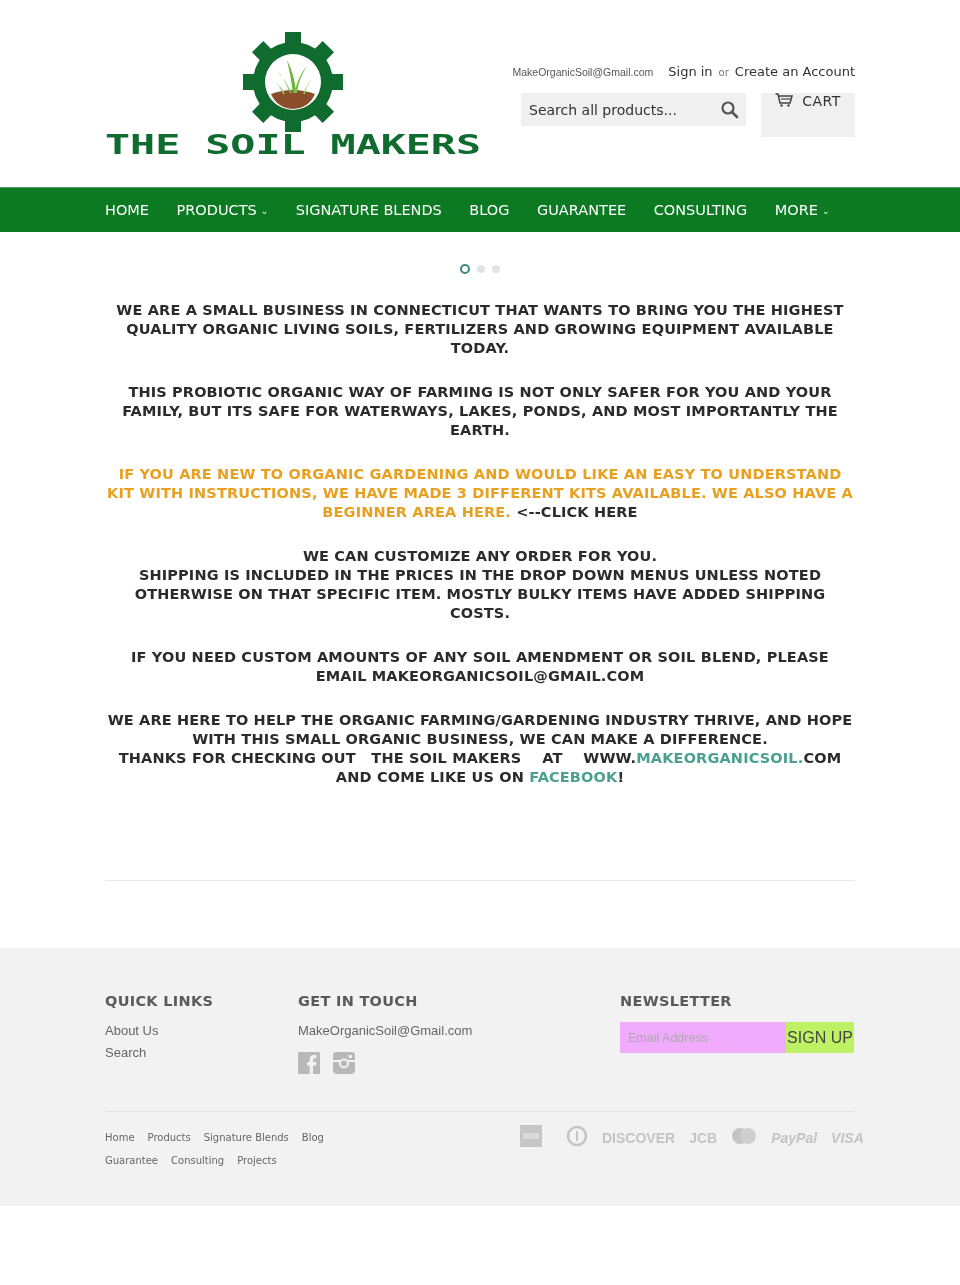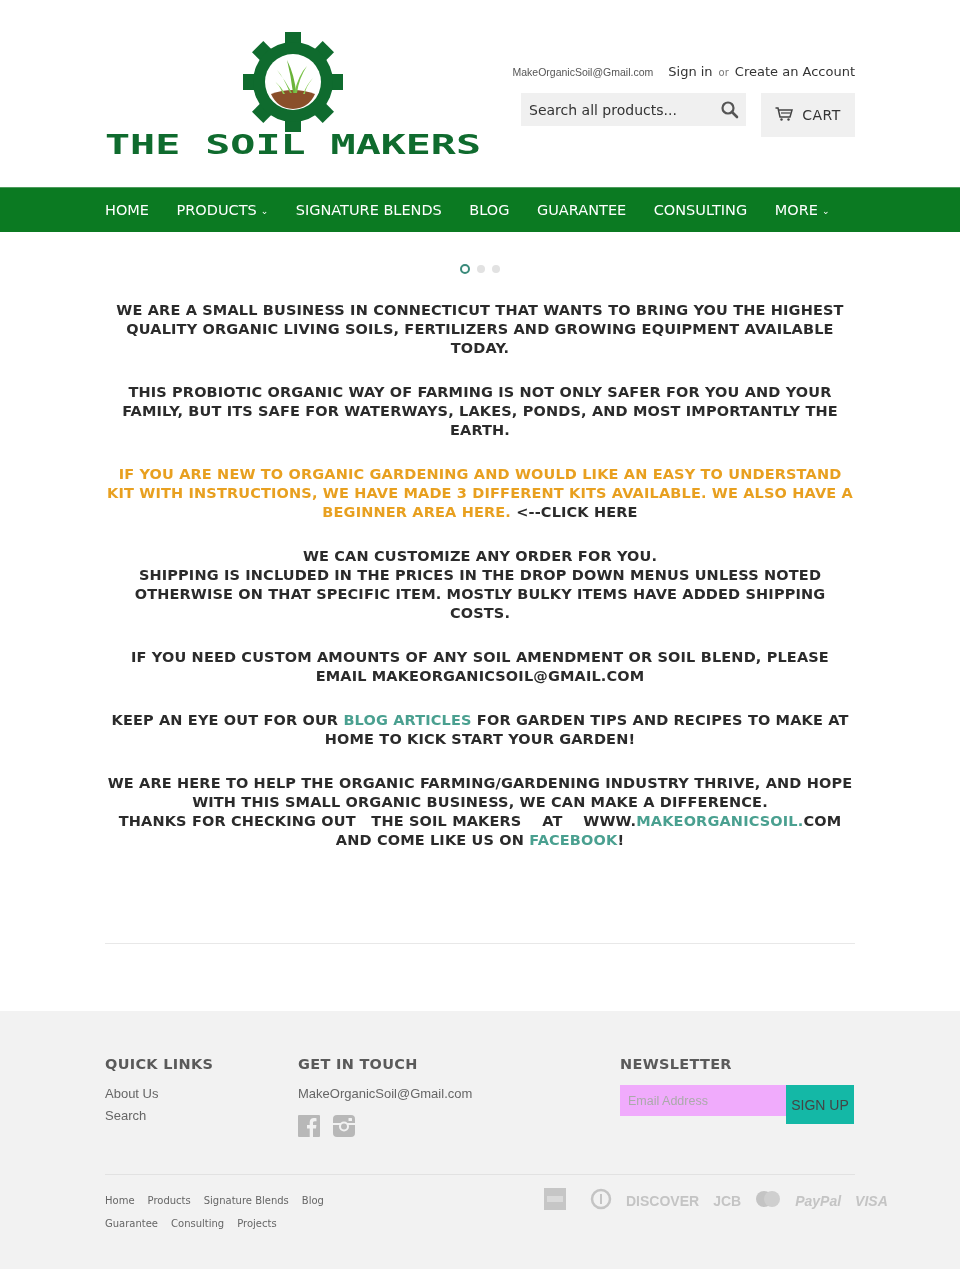--- a/index.html
+++ b/index.html
@@ -14,21 +14,21 @@
   .header-right { position: absolute; left: 521px; top: 64px; width: 334px; }
   .customer-links { display: flex; align-items: baseline; justify-content: flex-end; font-size: 11.5px; white-space: nowrap; }
   .customer-links .email { font-family: "Liberation Sans", sans-serif; font-size: 10.5px; color: #555; margin-right: 15px; }
   .customer-links .sign-in, .customer-links .create { font-size: 13px; color: #333; }
   .customer-links .or { font-size: 10px; color: #777; margin: 0 6px; }
   .header-controls { display: flex; margin-top: 14px; justify-content: space-between; }
   .search-box { position: relative; width: 225px; height: 33px; background: #f0f0f0; }
   .search-box input { width: 100%; height: 100%; border: none; background: transparent; padding: 0 36px 0 8px; font-family: "DejaVu Sans", sans-serif; font-size: 14px; color: #333; outline: none; }
   .search-box input::placeholder { color: #333; }
   .search-btn { position: absolute; right: 6px; top: 7px; width: 20px; height: 20px; cursor: pointer; }
-  .cart-btn { width: 94px; height: 44px; background: #f0f0f0; display: flex; align-items: center; justify-content: center; gap: 9px; font-size: 14px; color: #333; cursor: pointer; letter-spacing: 0.5px; }
+  .cart-btn { width: 94px; height: 44px; background: #f0f0f0; display: flex; justify-content: center; gap: 9px; font-size: 14px; color: #333; cursor: pointer; letter-spacing: 0.5px; }
 
   
   .nav { background: #0b7a22; height: 45px; border-top: 1px solid #4e9c5e; }
   .nav ul { list-style: none; display: flex; padding-left: 105px; height: 44px; align-items: center; }
   .nav li { color: #ffffff; font-size: 14.5px; margin-right: 27.5px; display: flex; align-items: center; white-space: nowrap; cursor: pointer; }
   .nav li .chev { font-size: 9px; margin-left: 4px; margin-top: 1px; }
 
   
   .dots { display: flex; justify-content: center; gap: 7px; margin-top: 32px; height: 10px; align-items: center; }
   .dot { width: 8px; height: 8px; border-radius: 50%; background: #e2e2e2; cursor: pointer; }
@@ -53,26 +53,26 @@
   .col-news { left: 620px; }
   .col a { display: block; font-family: "Liberation Sans", sans-serif; font-size: 13px; color: #666; }
   .col-quick a:first-of-type { margin-top: 14px; }
   .col-quick a + a { margin-top: 7px; }
   .col-touch .email { margin-top: 14px; }
   .social { display: flex; gap: 13px; margin-top: 14px; }
   .social span { width: 22px; height: 22px; cursor: pointer; }
   .news-form { display: flex; margin-top: 13px; }
   .news-form input { width: 166px; height: 31px; border: none; background: #f0abfc; padding: 0 8px; font-family: "Liberation Sans", sans-serif; font-size: 12.5px; color: #555; outline: none; }
   .news-form input::placeholder { color: #aaa; }
-  .news-form button { width: 68px; height: 39px; border: none; background: #14b8a6; font-family: "Liberation Sans", sans-serif; font-size: 14px; color: #444; cursor: pointer; }
+  .news-form button { width: 68px; height: 31px; border: none; background: #bef264; font-family: "Liberation Sans", sans-serif; font-size: 16px; color: #444; cursor: pointer; }
 
   .footer-rule { position: absolute; left: 105px; top: 163px; width: 750px; border-top: 1px solid #e2e2e2; }
   .footer-links { position: absolute; left: 105px; top: 179px; width: 260px; font-size: 10px; color: #666; line-height: 22.5px; }
   .footer-links a { margin-right: 13px; cursor: pointer; white-space: nowrap; }
-  .payments { position: absolute; left: 544px; top: 177px; display: flex; align-items: center; gap: 14px; color: #c6c6c6; }
+  .payments { position: absolute; left: 520px; top: 177px; display: flex; align-items: center; gap: 14px; color: #c6c6c6; }
   .payments .pay { font-family: "Liberation Sans", sans-serif; font-weight: bold; font-size: 14px; color: #c4c4c4; }
   .payments .pay.italic { font-style: italic; text-align: right; }
 </style>
 </head>
 <body>
 
 <div class="header">
   <a class="logo" title="The Soil Makers">
     <svg width="376" height="125" viewBox="0 0 376 125">
 
@@ -169,23 +169,20 @@
 <div class="main">
   <p>WE ARE A SMALL BUSINESS IN CONNECTICUT THAT WANTS TO BRING YOU THE HIGHEST QUALITY ORGANIC LIVING SOILS, FERTILIZERS AND GROWING EQUIPMENT AVAILABLE TODAY.</p>
   <p>THIS PROBIOTIC ORGANIC WAY OF FARMING IS NOT ONLY SAFER FOR YOU AND YOUR FAMILY, BUT ITS SAFE FOR WATERWAYS, LAKES, PONDS, AND MOST IMPORTANTLY THE EARTH.</p>
   <p>
     <a class="orange">IF YOU ARE NEW TO ORGANIC GARDENING AND WOULD LIKE AN EASY TO UNDERSTAND KIT WITH INSTRUCTIONS, WE HAVE MADE 3 DIFFERENT KITS AVAILABLE. WE ALSO HAVE A BEGINNER AREA HERE.</a>
     <span>&lt;--CLICK HERE</span>
   </p>
   <p class="tight">WE CAN CUSTOMIZE ANY ORDER FOR YOU.</p>
   <p>SHIPPING IS INCLUDED IN THE PRICES IN THE DROP DOWN MENUS UNLESS NOTED OTHERWISE ON THAT SPECIFIC ITEM. MOSTLY BULKY ITEMS HAVE ADDED SHIPPING COSTS.</p>
   <p>IF YOU NEED CUSTOM AMOUNTS OF ANY SOIL AMENDMENT OR SOIL BLEND, PLEASE EMAIL MAKEORGANICSOIL@GMAIL.COM</p>
-  <p>
-    <span>KEEP AN EYE OUT FOR OUR </span><a class="teal">BLOG ARTICLES</a><span> FOR GARDEN TIPS AND RECIPES TO MAKE AT HOME TO KICK START YOUR GARDEN!</span>
-  </p>
   <p class="tight">WE ARE HERE TO HELP THE ORGANIC FARMING/GARDENING INDUSTRY THRIVE, AND HOPE WITH THIS SMALL ORGANIC BUSINESS, WE CAN MAKE A DIFFERENCE.</p>
   <p>
     <span class="sp">THANKS FOR CHECKING OUT   THE SOIL MAKERS    AT    WWW.</span><a class="teal">MAKEORGANICSOIL.</a><span>COM AND COME LIKE US ON </span><a class="teal">FACEBOOK</a><span>!</span>
   </p>
 </div>
 
 <hr class="divider">
 
 <footer class="footer">
   <div class="col col-quick">

